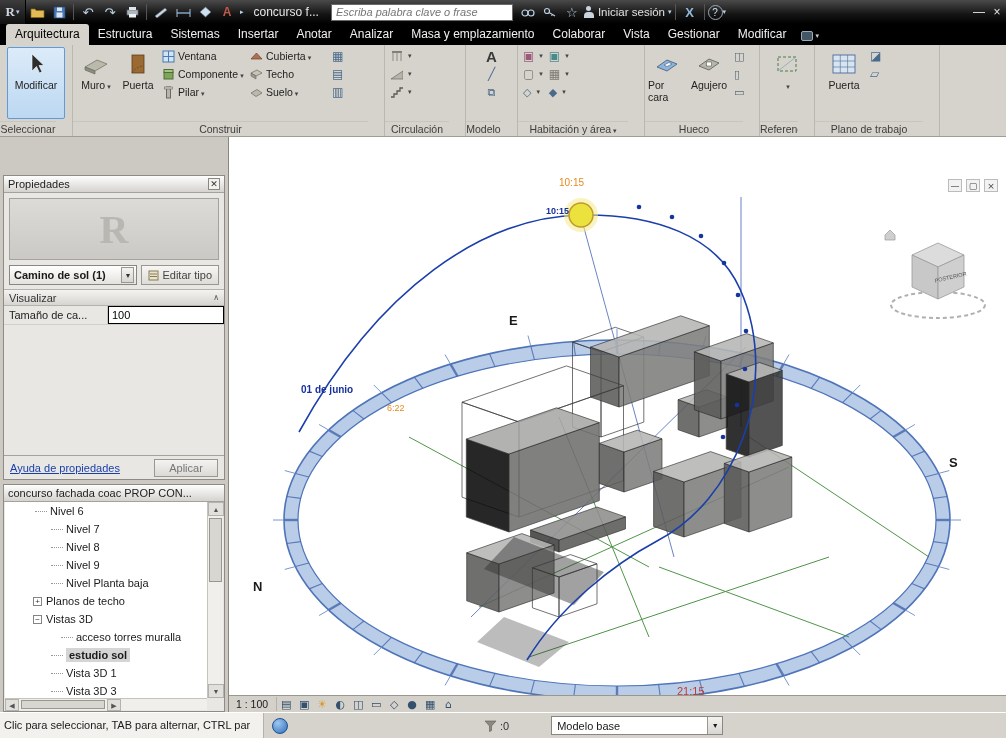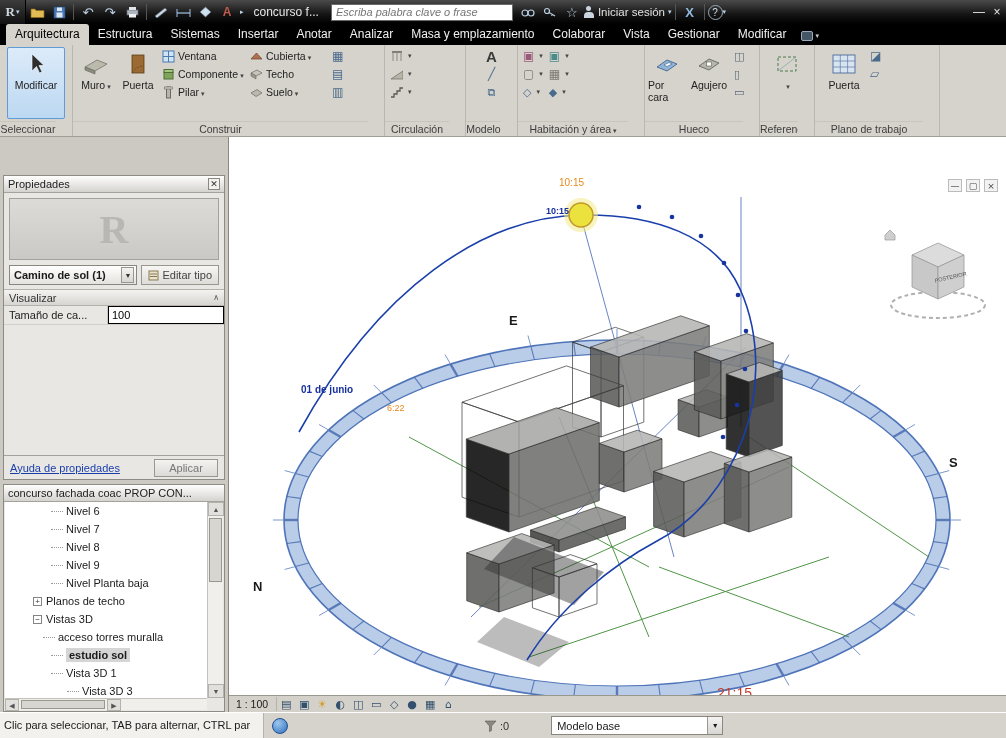--- a/index.html
+++ b/index.html
@@ -522,21 +522,21 @@
         <span class="link">Ayuda de propiedades</span>
         <span class="applybtn">Aplicar</span>
       </div>
     </div>
 
     <div class="palette" id="browser">
       <div class="phead">
         <span style="overflow:hidden;white-space:nowrap">concurso fachada coac PROP CON...</span>
       </div>
       <div class="tree">
-        <div class="titem" style="padding-left:46px">
+        <div class="titem" style="padding-left:30px">
             <span class="dots"></span>
             <span class="lbl">Nivel 6</span>
           </div>
         <div class="titem" style="padding-left:46px">
             <span class="dots"></span>
             <span class="lbl">Nivel 7</span>
           </div>
         <div class="titem" style="padding-left:46px">
             <span class="dots"></span>
             <span class="lbl">Nivel 8</span>
@@ -550,33 +550,33 @@
             <span class="lbl">Nivel Planta baja</span>
           </div>
         <div class="titem" style="padding-left:28px">
             <span class="exp">+</span>
             <span class="lbl">Planos de techo</span>
           </div>
         <div class="titem" style="padding-left:28px">
             <span class="exp">−</span>
             <span class="lbl">Vistas 3D</span>
           </div>
-        <div class="titem" style="padding-left:38px">
+        <div class="titem" style="padding-left:56px">
             <span class="dots"></span>
             <span class="lbl">acceso torres muralla</span>
           </div>
         <div class="titem selrow" style="padding-left:46px">
             <span class="dots"></span>
             <span class="lbl">estudio sol</span>
           </div>
         <div class="titem" style="padding-left:46px">
             <span class="dots"></span>
             <span class="lbl">Vista 3D 1</span>
           </div>
-        <div class="titem" style="padding-left:62px">
+        <div class="titem" style="padding-left:46px">
             <span class="dots"></span>
             <span class="lbl">Vista 3D 3</span>
           </div>
       </div>
       <div class="vscroll">
         <div class="sarrow">▲</div>
         <div class="thumb" style="height:64px;margin:2px 1px"></div>
         <div class="sarrow" style="position:absolute;bottom:0;left:0">▼</div>
       </div>
       <div class="hscroll">
@@ -758,21 +758,21 @@
     <div class="winbtns">
       <span>—</span>
       <span>▢</span>
       <span>×</span>
     </div>
 
     <div class="vlabel" style="left:330px;top:40px;color:#e8891a">10:15</div>
     <div class="vlabel" style="left:317px;top:69px;color:#16309c;font-size:9px;font-weight:bold">10:15</div>
     <div class="vlabel" style="left:72px;top:247px;color:#16309c;font-weight:bold">01 de junio</div>
     <div class="vlabel" style="left:158px;top:266px;color:#e8891a;font-size:9px">6:22</div>
-    <div class="vlabel" style="left:488px;top:548px;color:#c43b2e;font-size:14px">21:15</div>
+    <div class="vlabel" style="left:448px;top:548px;color:#c43b2e;font-size:11px">21:15</div>
     <div class="vlabel" style="left:280px;top:176px;font-size:13px;font-weight:bold">E</div>
     <div class="vlabel" style="left:720px;top:318px;font-size:13px;font-weight:bold">S</div>
     <div class="vlabel" style="left:24px;top:442px;font-size:13px;font-weight:bold">N</div>
 
     <div class="viewbar">
       <span class="vbscale">1 : 100</span>
       <span class="vbbtn">▤</span>
       <span class="vbbtn">▣</span>
       <span class="vbbtn sun">☀</span>
       <span class="vbbtn">◐</span>

